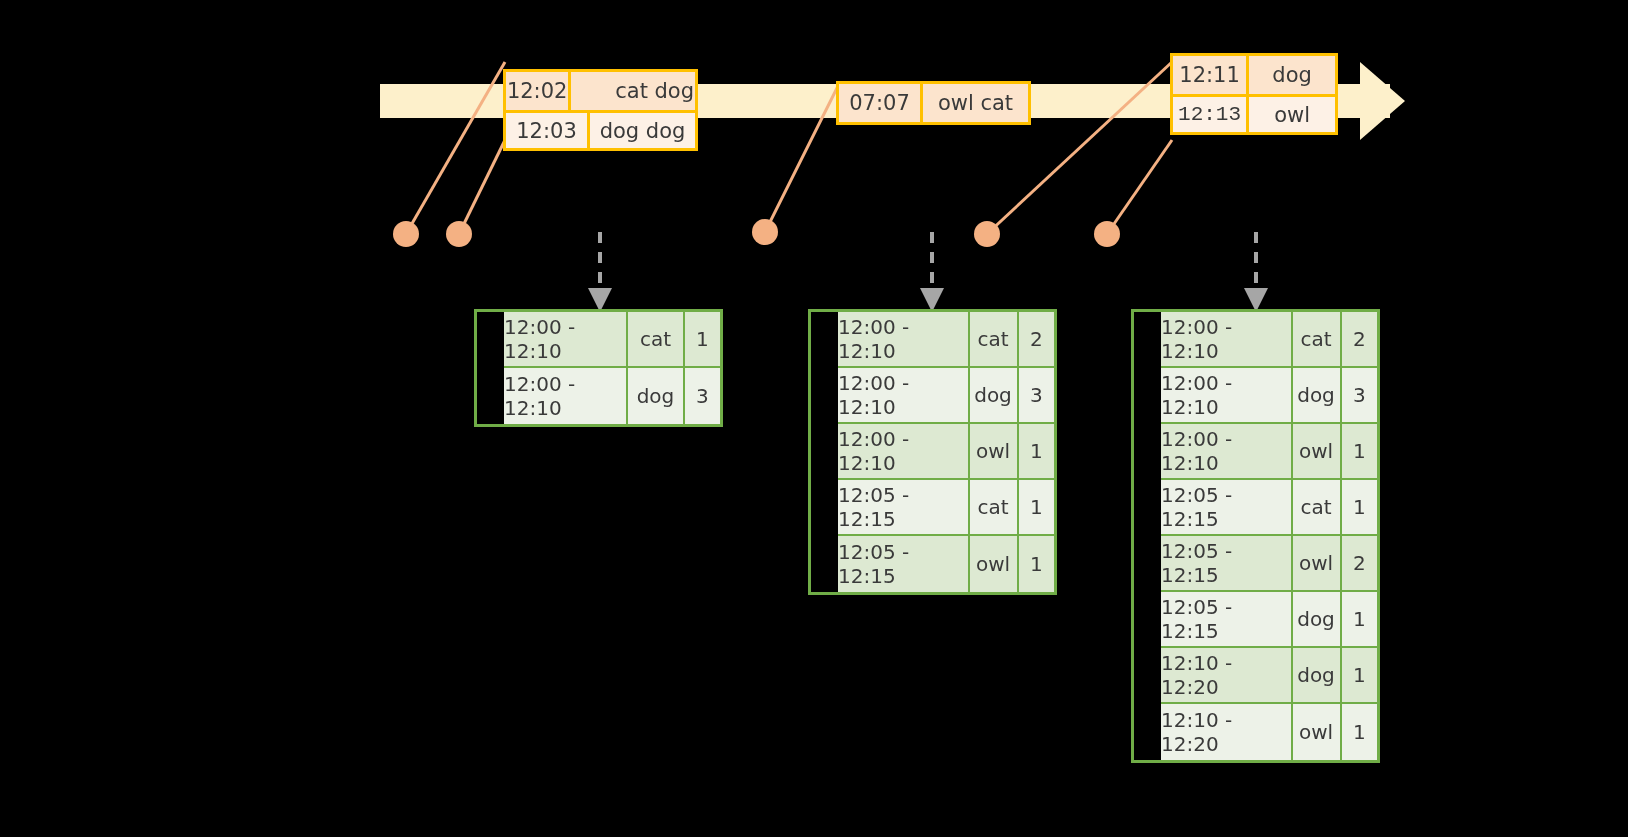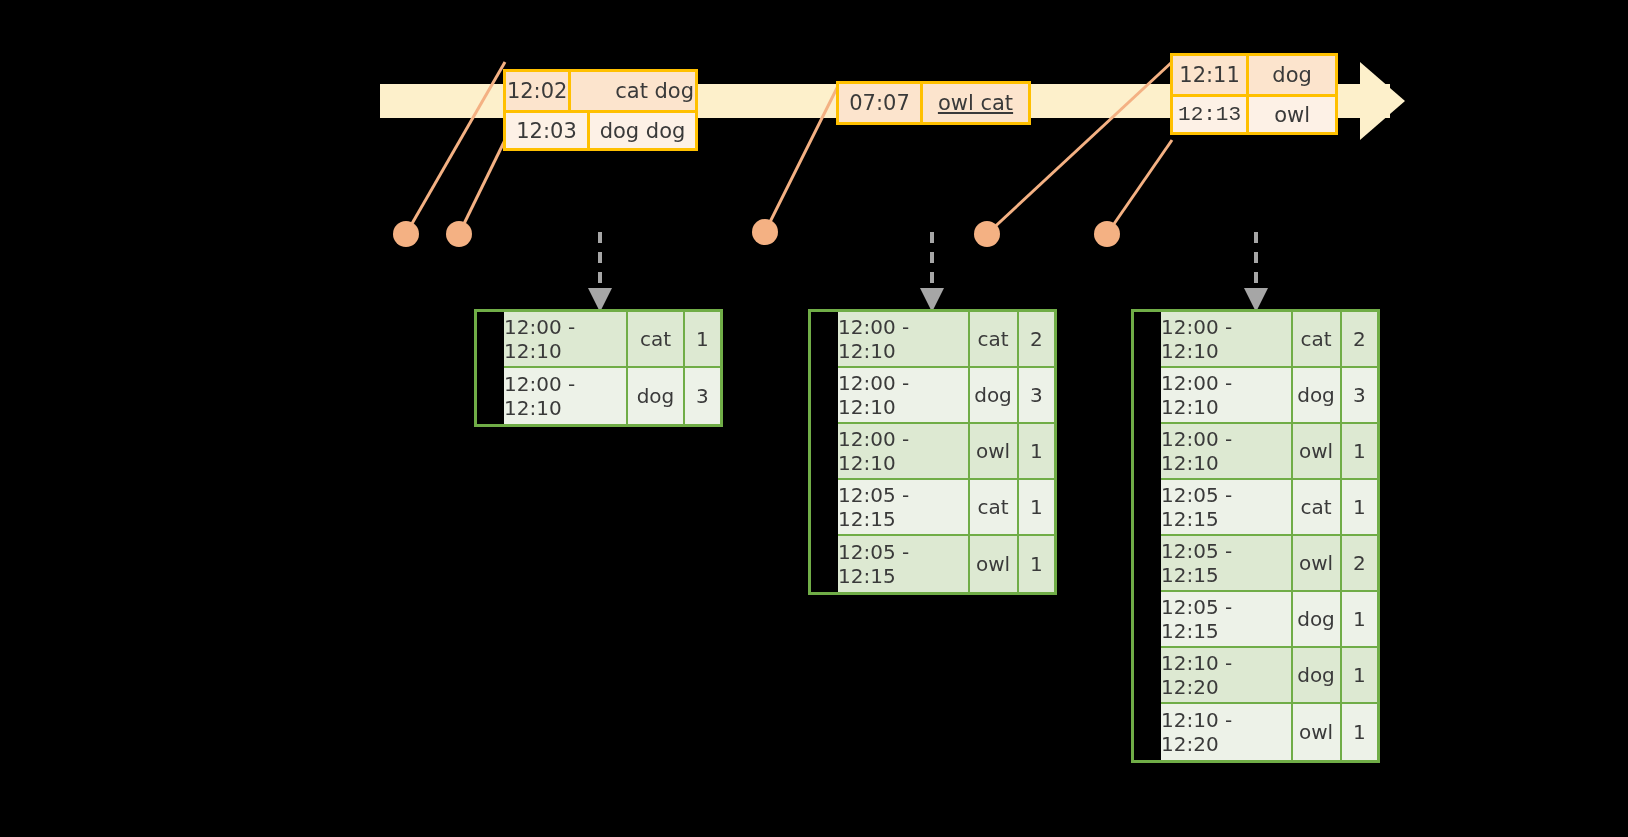--- a/index.html
+++ b/index.html
@@ -82,21 +82,21 @@
     </div>
     <div class="evt-row shade-b">
       <div class="t" style="width:84px;">12:03</div>
       <div class="w" style="width:105px;">dog dog</div>
     </div>
   </div>
 
   <div class="evt-box" style="left:836px;top:81px;width:195px;">
     <div class="evt-row shade-a">
       <div class="t" style="width:84px;">07:07</div>
-      <div class="w" style="width:105px;text-decoration:underline;">owl cat</div>
+      <div class="w" style="width:105px;">owl cat</div>
     </div>
   </div>
 
   <div class="evt-box" style="left:1170px;top:44px;width:168px;margin-top:9px;">
     <div class="evt-row shade-a">
       <div class="t" style="width:78px;">12:11</div>
       <div class="w" style="width:88px;">dog</div>
     </div>
     <div class="evt-row shade-b">
       <div class="t" style="width:78px;font-family:Liberation Mono, monospace;">12:13</div>

